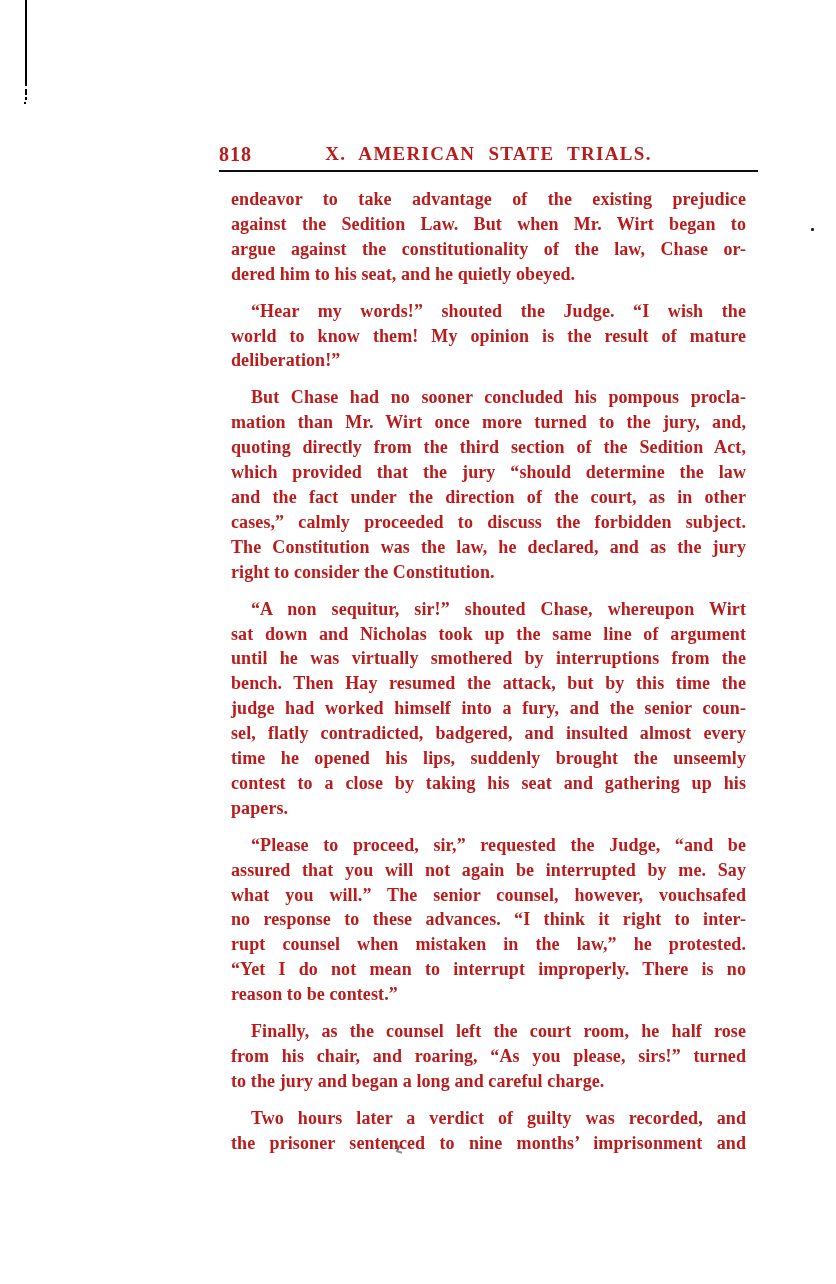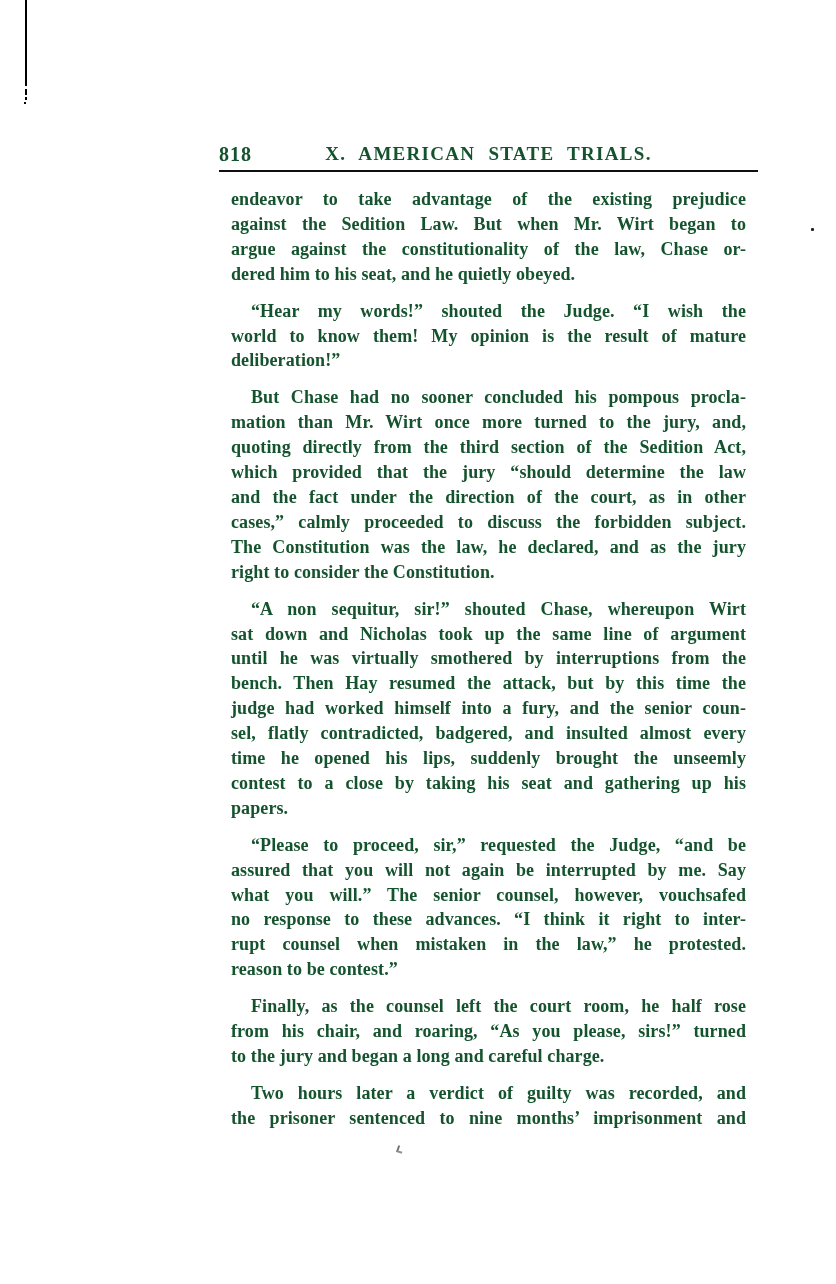--- a/index.html
+++ b/index.html
@@ -6,21 +6,21 @@
     margin: 0;
     padding: 0;
     background: #ffffff;
   }
   .page {
     position: relative;
     width: 836px;
     height: 1284px;
     background: #ffffff;
     overflow: hidden;
-    color: #14532d;
+    color: #b91c1c;
     font-family: "Liberation Serif", "DejaVu Serif", serif;
   }
   
   .artifact { position: absolute; background: #000; }
   .art-line   { left: 25px; top: 0;     width: 2px; height: 86px; }
   .art-dash1  { left: 25px; top: 89px;  width: 2px; height: 6px; }
   .art-dash2  { left: 25px; top: 97px;  width: 2px; height: 3px; }
   .art-dot    { left: 24px; top: 102px; width: 2px; height: 2px; }
   .speck-center { left: 397px; top: 1146px; width: 4px; height: 5px;
                   background: transparent; border-left: 2px solid #555;
@@ -120,20 +120,21 @@
           <div class="line">time he opened his lips, suddenly brought the unseemly</div>
           <div class="line">contest to a close by taking his seat and gathering up his</div>
           <div class="line endline">papers.</div>
         </div>
         <div class="para">
           <div class="line indent">“Please to proceed, sir,” requested the Judge, “and be</div>
           <div class="line">assured that you will not again be interrupted by me. Say</div>
           <div class="line">what you will.” The senior counsel, however, vouchsafed</div>
           <div class="line">no response to these advances. “I think it right to inter-</div>
           <div class="line">rupt counsel when mistaken in the law,” he protested.</div>
+          <div class="line">“Yet I do not mean to interrupt improperly. There is no</div>
           <div class="line endline">reason to be contest.”</div>
         </div>
         <div class="para">
           <div class="line indent">Finally, as the counsel left the court room, he half rose</div>
           <div class="line">from his chair, and roaring, “As you please, sirs!” turned</div>
           <div class="line endline">to the jury and began a long and careful charge.</div>
         </div>
         <div class="para">
           <div class="line indent">Two hours later a verdict of guilty was recorded, and</div>
           <div class="line">the prisoner sentenced to nine months’ imprisonment and</div>

